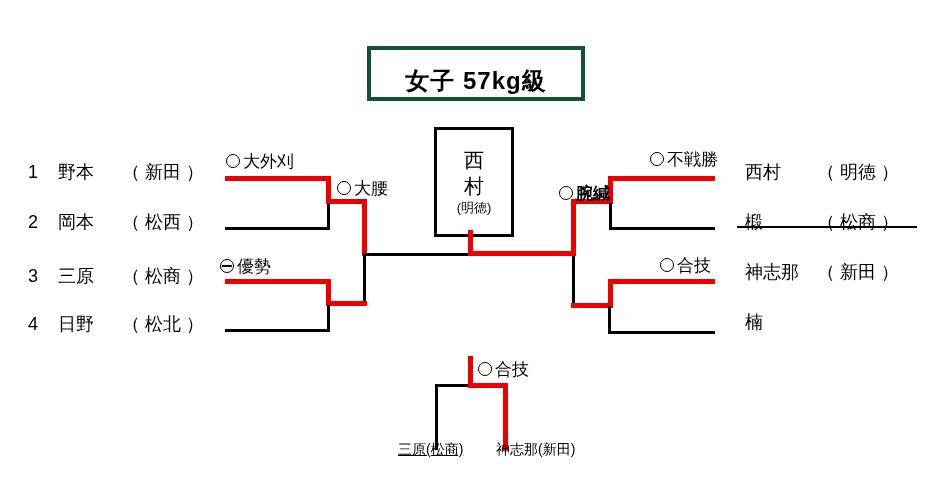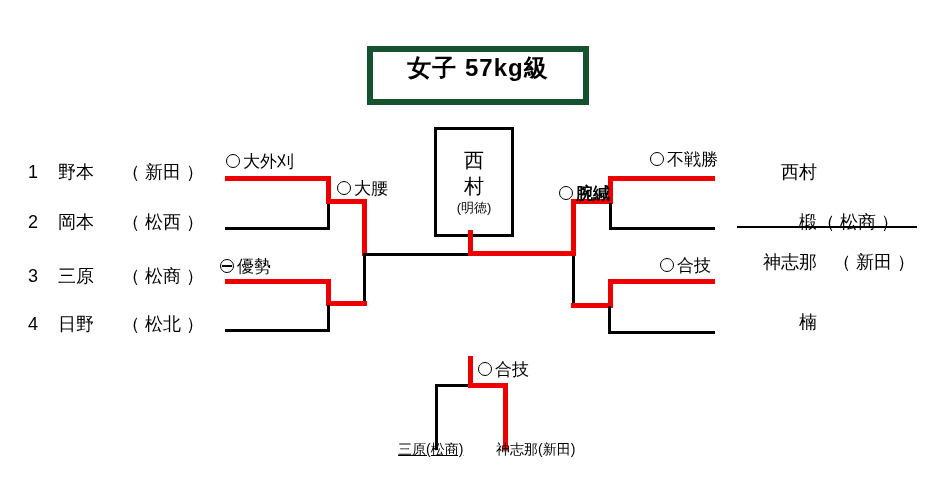--- a/index.html
+++ b/index.html
@@ -8,36 +8,36 @@
     font-family:"Liberation Sans","DejaVu Sans",sans-serif;color:#000;
     overflow:hidden;
   }
   .h-line{position:absolute;height:3px;background:#000;}
   .v-line{position:absolute;width:3px;background:#000;}
   .h-line.red{height:5px;background:#ee0000;}
   .v-line.red{width:5px;background:#ee0000;}
 
   .title-box{
     position:absolute;left:367px;top:46px;width:210px;height:47px;
-    border:6px solid #14532d;display:flex;align-items:flex-start;justify-content:center;
+    border:4px solid #14532d;display:flex;align-items:flex-end;justify-content:center;
     font-size:24px;font-weight:600;letter-spacing:1px;
   }
   .champ-box{
     position:absolute;left:434px;top:127px;width:74px;height:104px;
     border:3px solid #000;display:flex;flex-direction:column;
     align-items:center;justify-content:center;
   }
   .champ-box .ch{font-size:20px;line-height:26px;font-weight:500;}
   .champ-box .school{font-size:13px;margin-top:0;}
 
   .entry-left{position:absolute;left:28px;height:24px;display:flex;align-items:center;font-size:18px;}
   .entry-left .seed{width:30px;}
   .entry-left .name{width:64px;}
   .entry-right{position:absolute;left:745px;height:24px;display:flex;align-items:center;font-size:18px;}
-  .entry-right .name{width:72px;text-align:right;}
+  .entry-right .name{width:72px;text-align:left;}
 
   .tech{position:absolute;display:flex;align-items:center;font-size:17px;height:18px;}
   .maru{
     display:inline-block;width:14px;height:14px;border:1.5px solid #000;
     border-radius:50%;margin-right:3px;box-sizing:border-box;position:relative;flex:0 0 auto;
   }
   .maru.minus::after{
     content:"";position:absolute;left:1px;right:1px;top:50%;
     height:1.5px;margin-top:-1px;background:#000;
   }
@@ -75,27 +75,28 @@
     <span class="school">（ 松商 ）</span>
   </div>
   <div class="entry-left" style="top:312px;">
     <span class="seed">4</span>
     <span class="name">日野</span>
     <span class="school">（ 松北 ）</span>
   </div>
 
   <div class="entry-right" style="top:160px;">
     <span class="name">西村</span>
+    <span class="school">（ 明徳 ）</span>
   </div>
   <div class="entry-right" style="top:210px;">
     <span class="name">椴</span>
     <span class="school">（ 松商 ）</span>
   </div>
   <div class="strike" style="left:737px;top:226px;width:180px;"></div>
-  <div class="entry-right" style="top:250px;gap:16px;">
+  <div class="entry-right" style="top:260px;">
     <span class="name">神志那</span>
     <span class="school">（ 新田 ）</span>
   </div>
   <div class="entry-right" style="top:310px;">
     <span class="name">楠</span>
   </div>
 
   <div class="h-line red" style="left:225px;top:176px;width:106px;"></div>
   <div class="v-line red" style="left:326px;top:176px;height:27px;"></div>
   <div class="v-line" style="left:327px;top:203px;height:27px;"></div>

